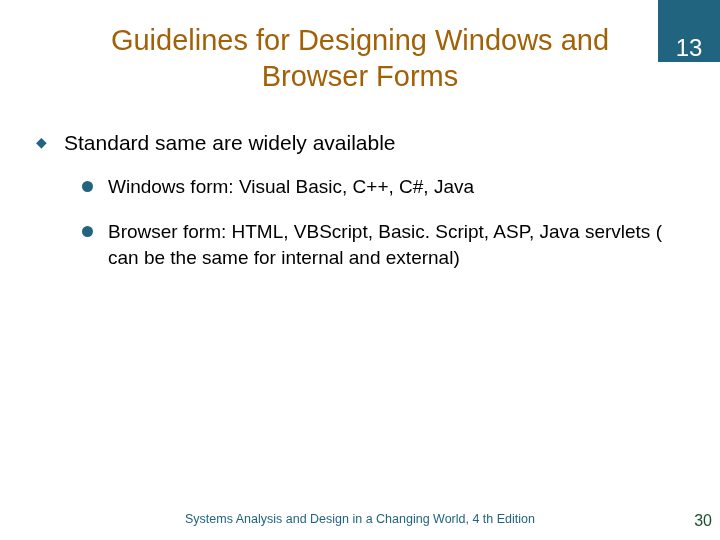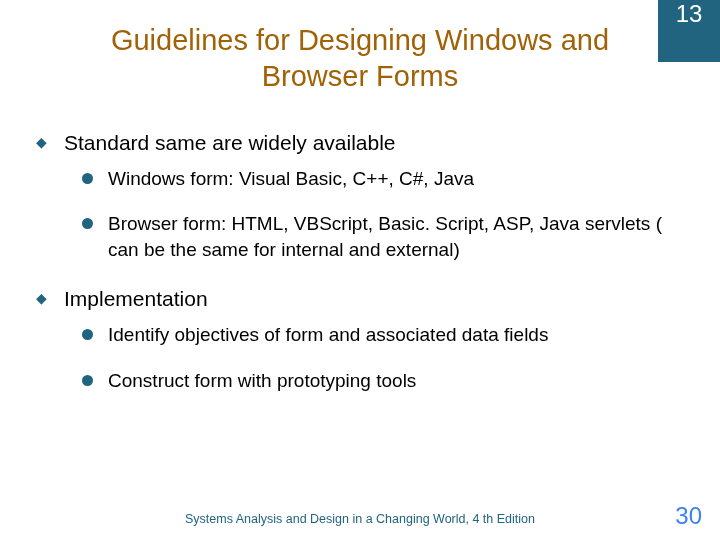--- a/index.html
+++ b/index.html
@@ -19,21 +19,21 @@
   .badge {
     position: absolute;
     top: 0;
     right: 0;
     width: 62px;
     height: 62px;
     background: #21647f;
     color: #fff;
     font-size: 24px;
     display: flex;
-    align-items: flex-start;
+    align-items: flex-end;
     justify-content: center;
   }
   .title {
     text-align: center;
     color: #a16207;
     font-size: 29px;
     font-weight: 400;
     line-height: 1.25;
     margin: 0 auto 34px auto;
     max-width: 520px;
@@ -54,21 +54,21 @@
     content: "◆";
     position: absolute;
     left: 2px;
     top: 4px;
     color: #21647f;
     font-size: 14px;
   }
   ul.sub {
     list-style: none;
     padding-left: 18px;
-    margin-top: 10px;
+    margin-top: 18px;
   }
   ul.sub > li {
     position: relative;
     padding-left: 26px;
     font-size: 19px;
     color: #000;
     margin-bottom: 20px;
     line-height: 1.35;
   }
   ul.sub > li::before {
@@ -86,23 +86,23 @@
     bottom: 14px;
     left: 0;
     width: 720px;
     text-align: center;
     color: #21647f;
     font-size: 12.5px;
   }
   .pagenum {
     position: absolute;
     bottom: 10px;
-    right: 18px;
-    color: #3b82f6;
-    font-size: 24px;
+    right: 8px;
+    color: #14532d;
+    font-size: 16px;
   }
 </style>
 </head>
 <body>
 
 <div class="slide">
 
   <div class="badge">
     <span>13</span>
   </div>
@@ -117,30 +117,19 @@
       <ul class="sub">
         <li>
           <span>Windows form: Visual Basic, C++, C#, Java</span>
         </li>
         <li>
           <span>Browser form: HTML, VBScript, Basic. Script, ASP, Java servlets ( can be the same for internal and external)</span>
         </li>
       </ul>
     </li>
 
-    <li>
-      <span>Implementation</span>
-      <ul class="sub">
-        <li>
-          <span>Identify objectives of form and associated data fields</span>
-        </li>
-        <li>
-          <span>Construct form with prototyping tools</span>
-        </li>
-      </ul>
-    </li>
 
   </ul>
 
   <div class="footer">Systems Analysis and Design in a Changing World, 4 th Edition</div>
   <div class="pagenum">30</div>
 
 </div>
 
 </body></html>

